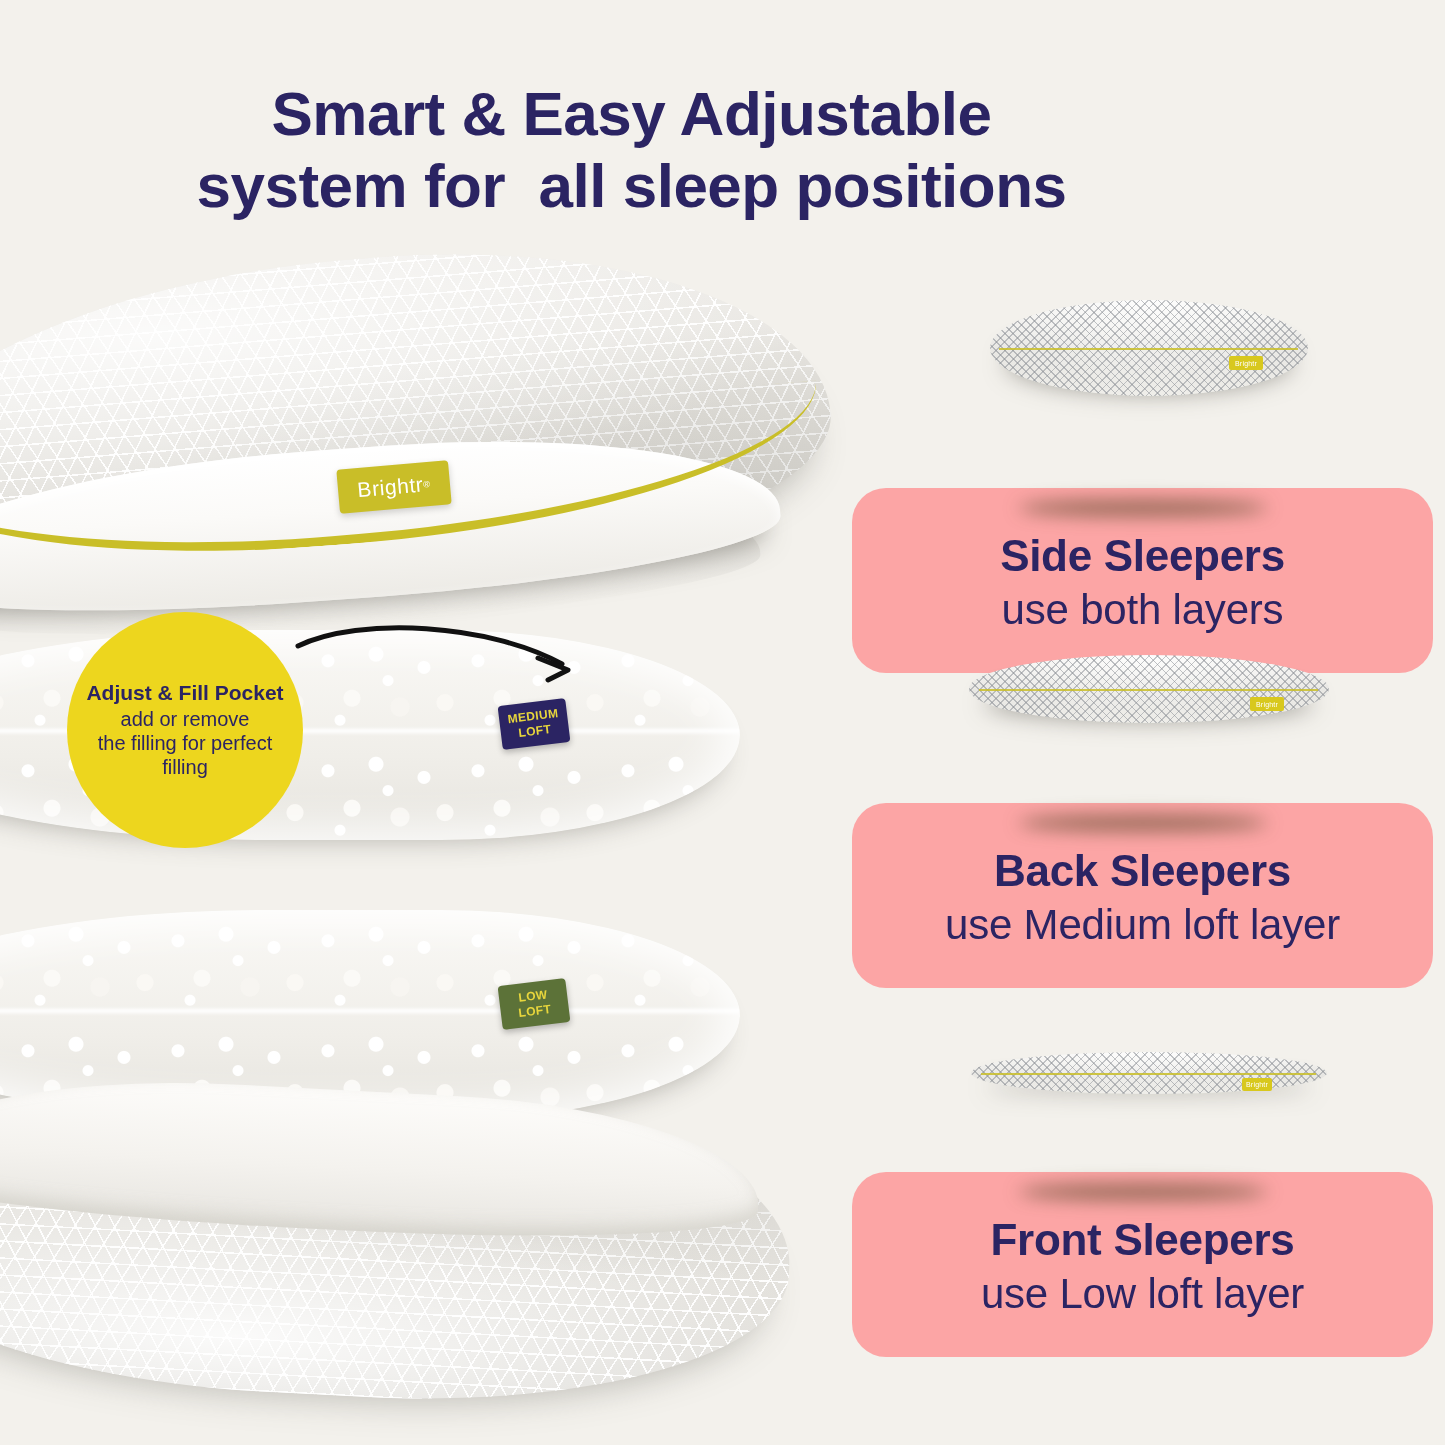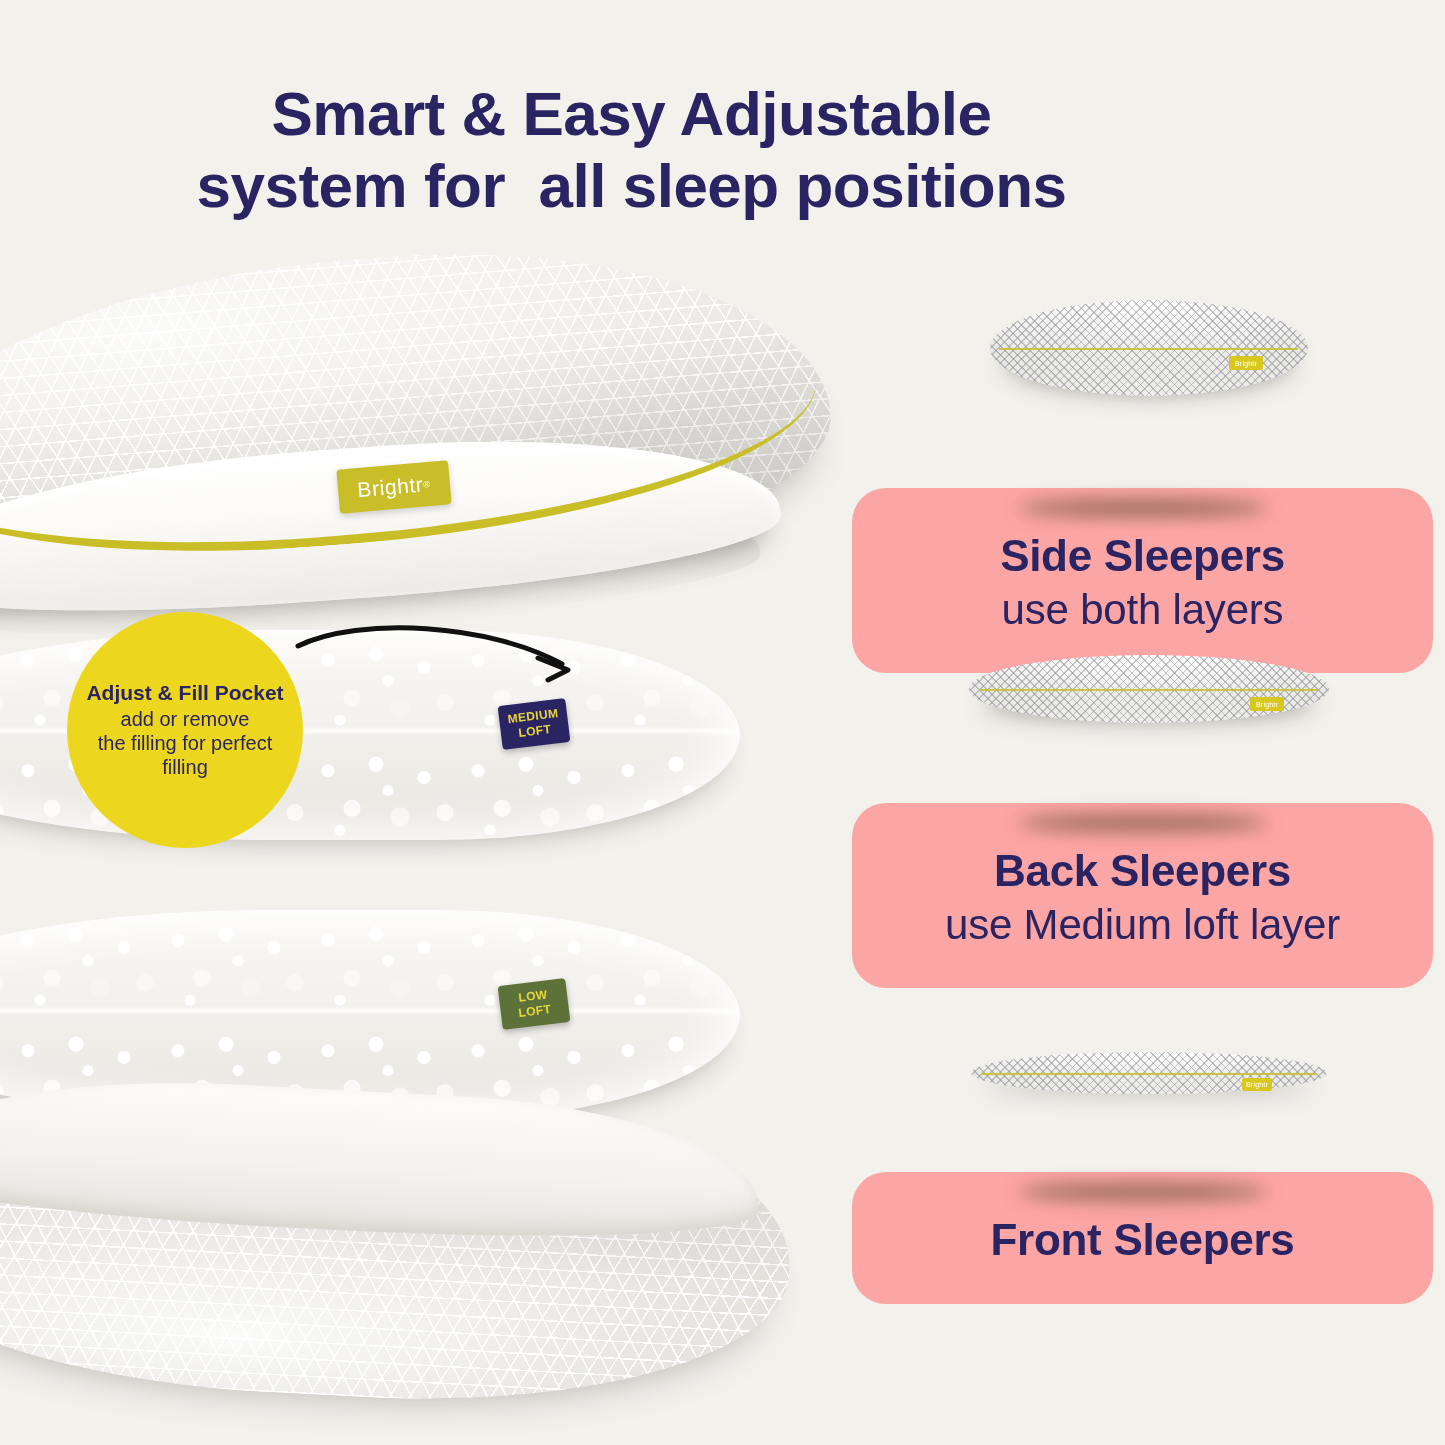--- a/index.html
+++ b/index.html
@@ -427,17 +427,18 @@
     </div>
 
     <div class="group group-front">
       <div class="thumb-wrap">
         <div class="thumb thumb-low"></div>
         <div class="thumb-tag tag-t-low">Brightr</div>
       </div>
       <div class="badge badge-front">
         <div class="badge-shadow"></div>
         <div class="b-title">Front Sleepers</div>
+        <div class="b-sub">use Low loft layer</div>
       </div>
     </div>
 
   </div>
 </div>
 
 </body></html>

